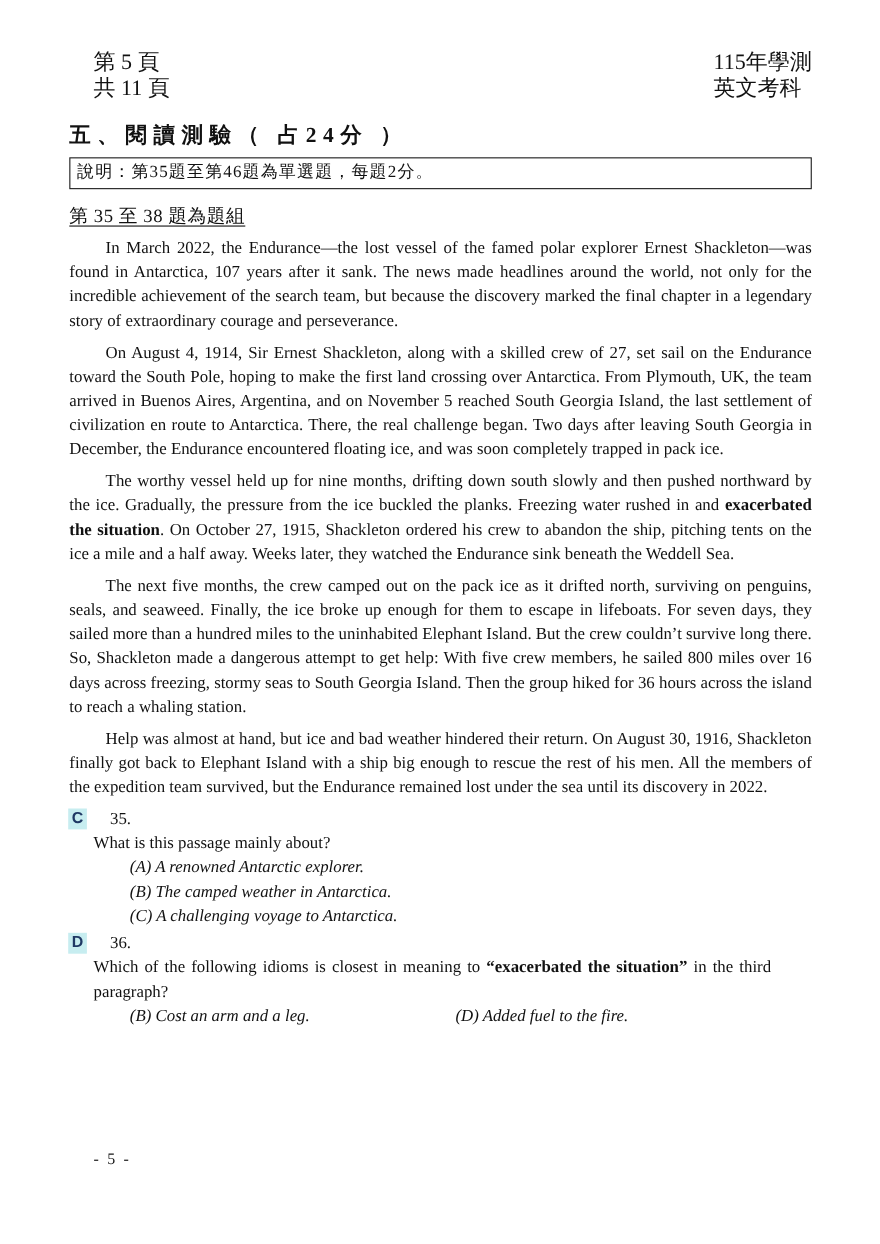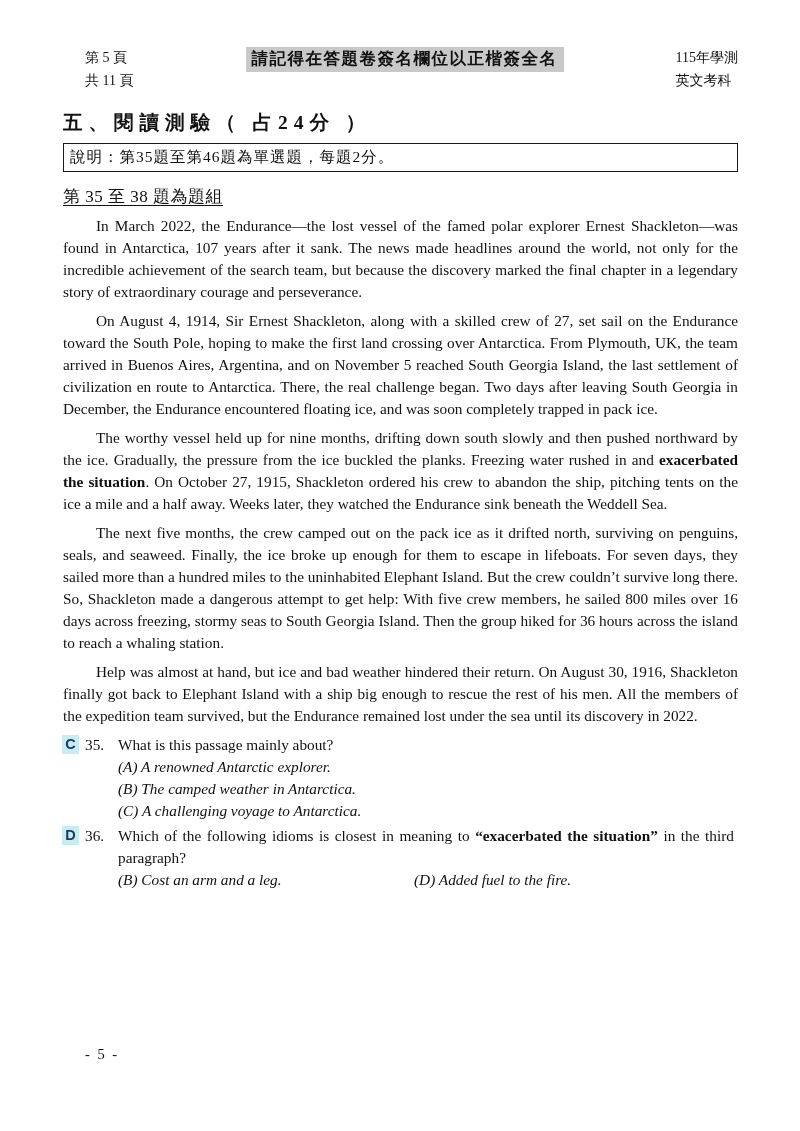--- a/index.html
+++ b/index.html
@@ -18,21 +18,21 @@
 
   
   .page-header {
     display: flex;
     align-items: flex-start;
     justify-content: space-between;
     margin-left: 22px;
     margin-right: 0;
   }
   .header-left, .header-right {
-    font-size: 14px;
+    font-size: 20px;
     line-height: 23px;
     white-space: nowrap;
   }
   .header-right { text-align: left; }
   .header-center {
     flex: 1;
     text-align: center;
     padding-top: 1px;
   }
   .notice-highlight {
@@ -104,20 +104,21 @@
   .q-line {
     font-size: 15.3px;
     line-height: 22px;
     text-align: justify;
     display: block;
   }
   .q-num {
     display: inline-block;
     width: 33px;
     vertical-align: top;
+    margin-left: 15px;
   }
   .q-text-wrap {
     display: inline-block;
     width: calc(100% - 37px);
     vertical-align: top;
     text-align: justify;
   }
   .options {
     margin-left: 33px;
     font-size: 15.3px;
@@ -140,23 +141,20 @@
 </style>
 </head>
 <body>
 
 <div class="page">
 
   <header class="page-header">
     <div class="header-left">
       <div>第 5 頁</div>
       <div>共 11 頁</div>
-    </div>
-    <div class="header-center">
-      <span class="notice-highlight">請記得在答題卷簽名欄位以正楷簽全名</span>
     </div>
     <div class="header-right">
       <div>115年學測</div>
       <div>英文考科</div>
     </div>
   </header>
 
   <h1 class="section-title">五、閱讀測驗（ 占24分 ）</h1>
 
   <div class="instruction-box">說明：第35題至第46題為單選題，每題2分。</div>

